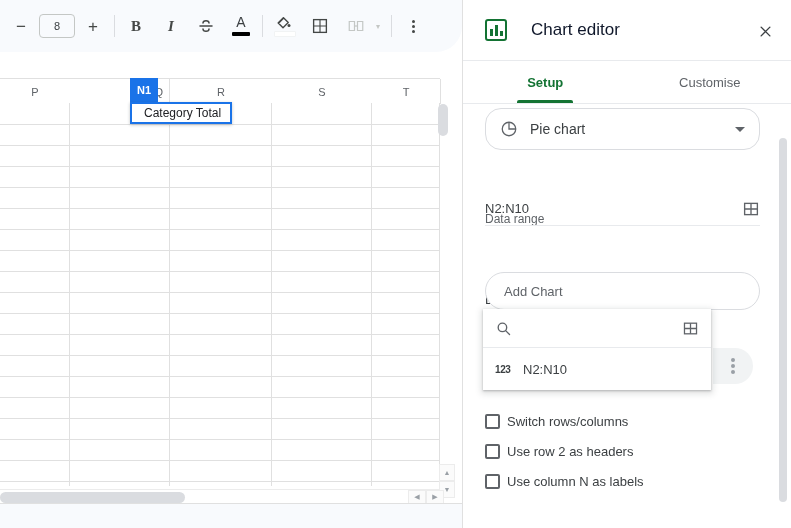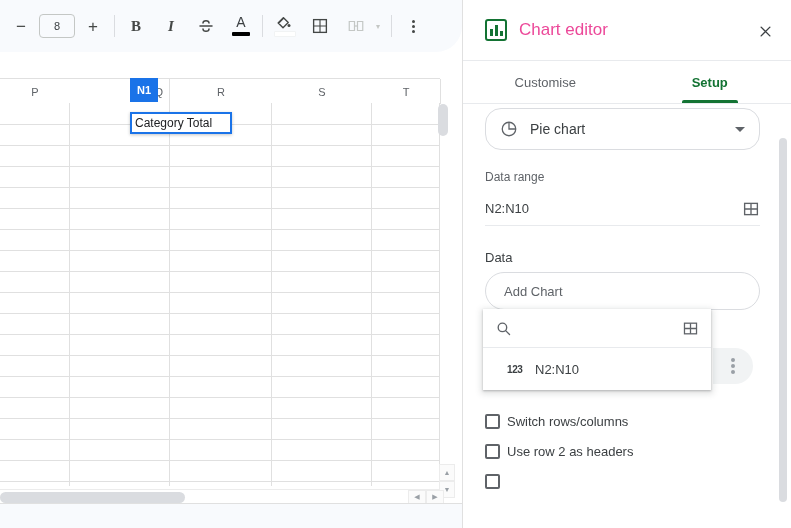--- a/index.html
+++ b/index.html
@@ -137,27 +137,27 @@
     width: 28px; height: 24px;
     background: #1a73e8;
     color: #ffffff;
     font-size: 11px; font-weight: bold;
     display: flex; align-items: center; justify-content: center;
     z-index: 6;
     user-select: none;
   }
   .cell-editor {
     position: absolute;
-    left: 130px; top: 112px;
+    left: 130px; top: 102px;
     width: 102px; height: 22px;
     background: #ffffff;
     border: 2px solid #1a73e8;
     box-shadow: 0 1px 3px rgba(60,64,67,.3);
     display: flex; align-items: center;
-    padding-left: 3px;
+    padding-left: 12px;
     box-sizing: border-box;
     font-size: 12px;
     color: #202124;
     z-index: 7;
     cursor: text;
   }
 
   
   .v-scroll-track {
     position: absolute;
@@ -237,22 +237,22 @@
   .editor-header {
     position: absolute;
     left: 0; top: 0;
     width: 329px; height: 61px;
     display: flex; align-items: center;
     border-bottom: 1px solid #e8eaed;
     box-sizing: border-box;
   }
   .editor-title {
     font-size: 17px;
-    color: #ec4899;
-    margin-left: 12px;
+    color: #0f172a;
+    margin-left: 24px;
   }
   .chart-icon-box {
     margin-left: 22px;
     width: 22px; height: 22px;
     border: 2px solid #137333;
     border-radius: 3px;
     box-sizing: border-box;
     display: flex; align-items: flex-end; justify-content: center;
     gap: 2px;
     padding-bottom: 3px;
@@ -322,20 +322,21 @@
     border-left: 5px solid transparent;
     border-right: 5px solid transparent;
     border-top: 5px solid #5f6368;
   }
 
   .field-label {
     position: absolute;
     left: 22px;
     font-size: 12px;
     color: #5f6368;
+    margin-top: 42px;
   }
   .range-row {
     position: absolute;
     left: 22px;
     width: 275px; height: 34px;
     display: flex; align-items: center;
     border-bottom: 1px solid #e8eaed;
     box-sizing: border-box;
   }
   .range-value {
@@ -409,21 +410,21 @@
     position: absolute; right: 12px;
     width: 17px; height: 17px; color: #5f6368;
     cursor: pointer;
   }
   .dd-item {
     height: 42px;
     display: flex; align-items: center;
     cursor: pointer;
   }
   .dd-type-icon {
-    margin-left: 24px;
+    margin-left: 12px;
     width: 22px;
     font-size: 10px;
     font-weight: bold;
     color: #3c4043;
     letter-spacing: -0.4px;
     font-family: "Liberation Sans", sans-serif;
     flex: none;
   }
   .dd-item-label {
     margin-left: 6px;
@@ -627,25 +628,25 @@
       </div>
       <span class="editor-title">Chart editor</span>
       <div class="close-btn">
         <svg width="15" height="15" viewBox="0 0 24 24">
           <path d="M5 5 L19 19 M19 5 L5 19" stroke="#3c4043" stroke-width="2.2" stroke-linecap="round"></path>
         </svg>
       </div>
     </div>
 
     <div class="tabs">
+      <div class="tab active">
+        <span>Setup</span>
+      </div>
       <div class="tab">
         <span>Customise</span>
-      </div>
-      <div class="tab active">
-        <span>Setup</span>
       </div>
     </div>
 
     <div class="editor-body">
 
       <div class="select-box">
         <svg class="pie-icon" viewBox="0 0 24 24">
           <circle cx="12" cy="12" r="9" fill="none" stroke="#5f6368" stroke-width="1.7"></circle>
           <path d="M12 3 V12 H21" fill="none" stroke="#5f6368" stroke-width="1.7"></path>
         </svg>
@@ -670,20 +671,21 @@
       <div class="checkbox-row" style="top:302px;">
         <span class="cb"></span>
         <span class="cb-label">Switch rows/columns</span>
       </div>
       <div class="checkbox-row" style="top:332px;align-items:center;">
         <span class="cb"></span>
         <span class="cb-label">Use row 2 as headers</span>
       </div>
       <div class="checkbox-row" style="top:362px;">
         <span class="cb"></span>
+        <span class="cb-label">Use column N as labels</span>
       </div>
     </div>
 
     <div class="editor-scroll-track">
       <div class="editor-scroll-thumb"></div>
     </div>
 
     <div class="corner-mark"></div>
   </div>
 

